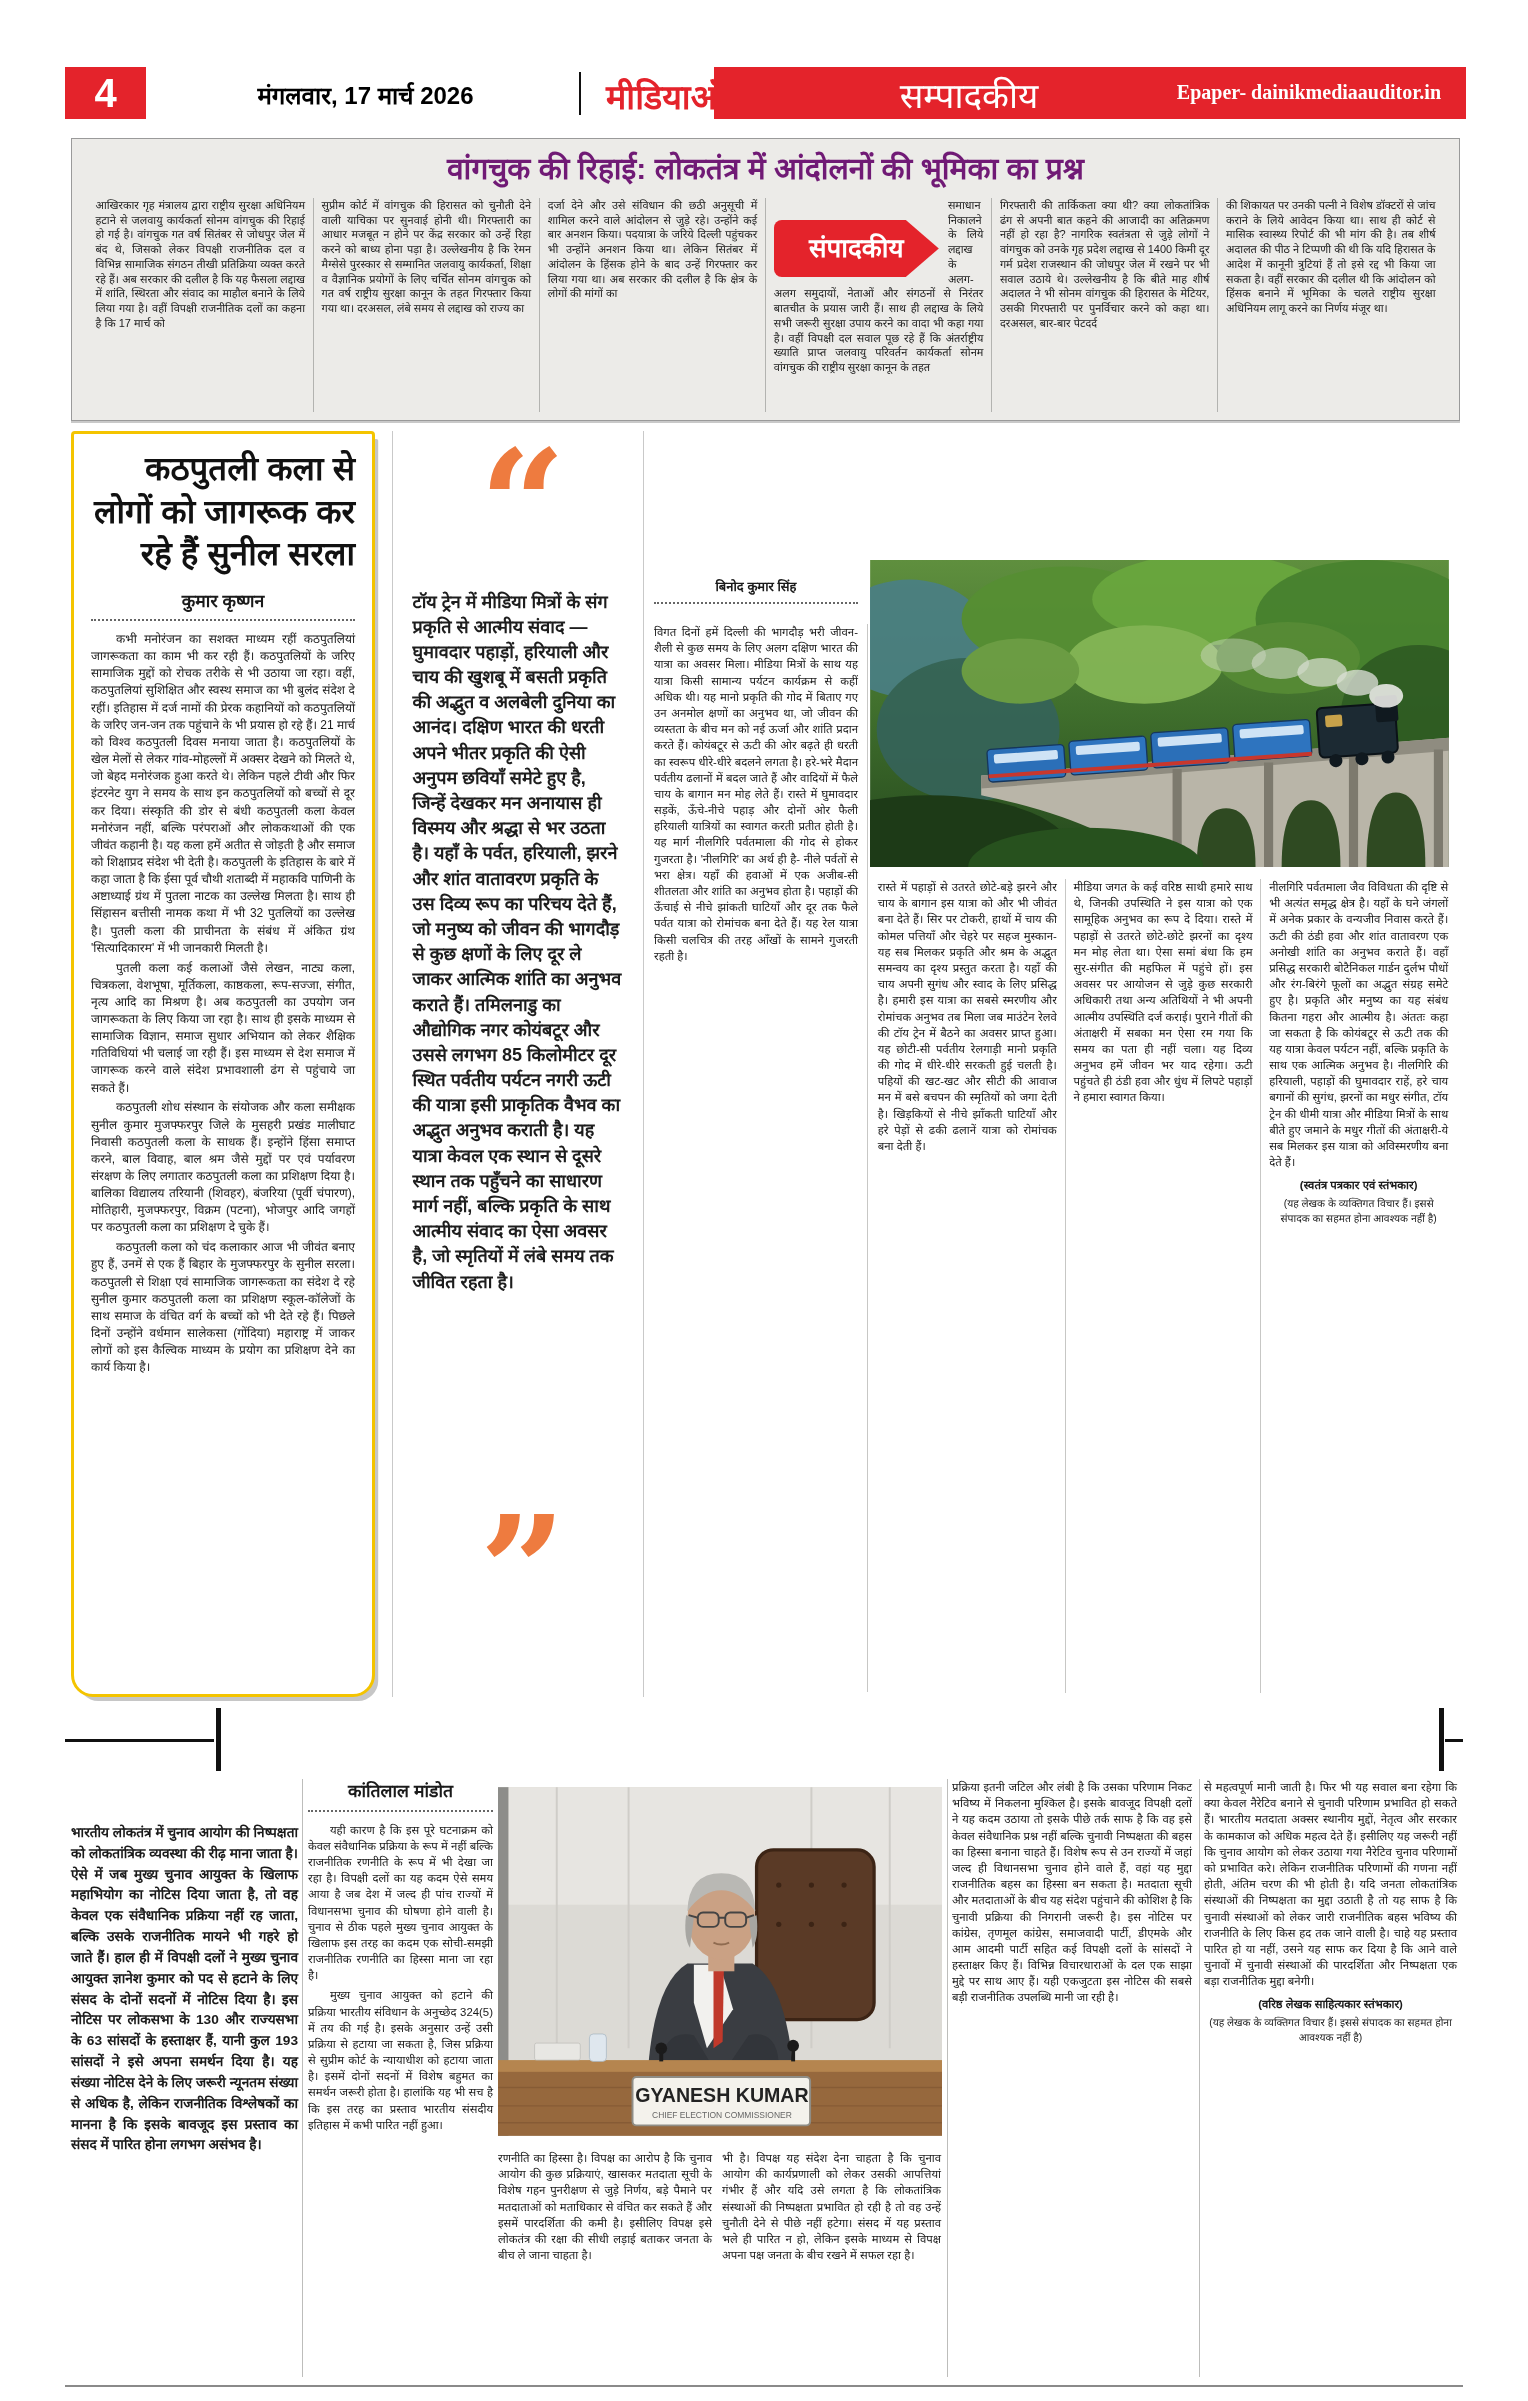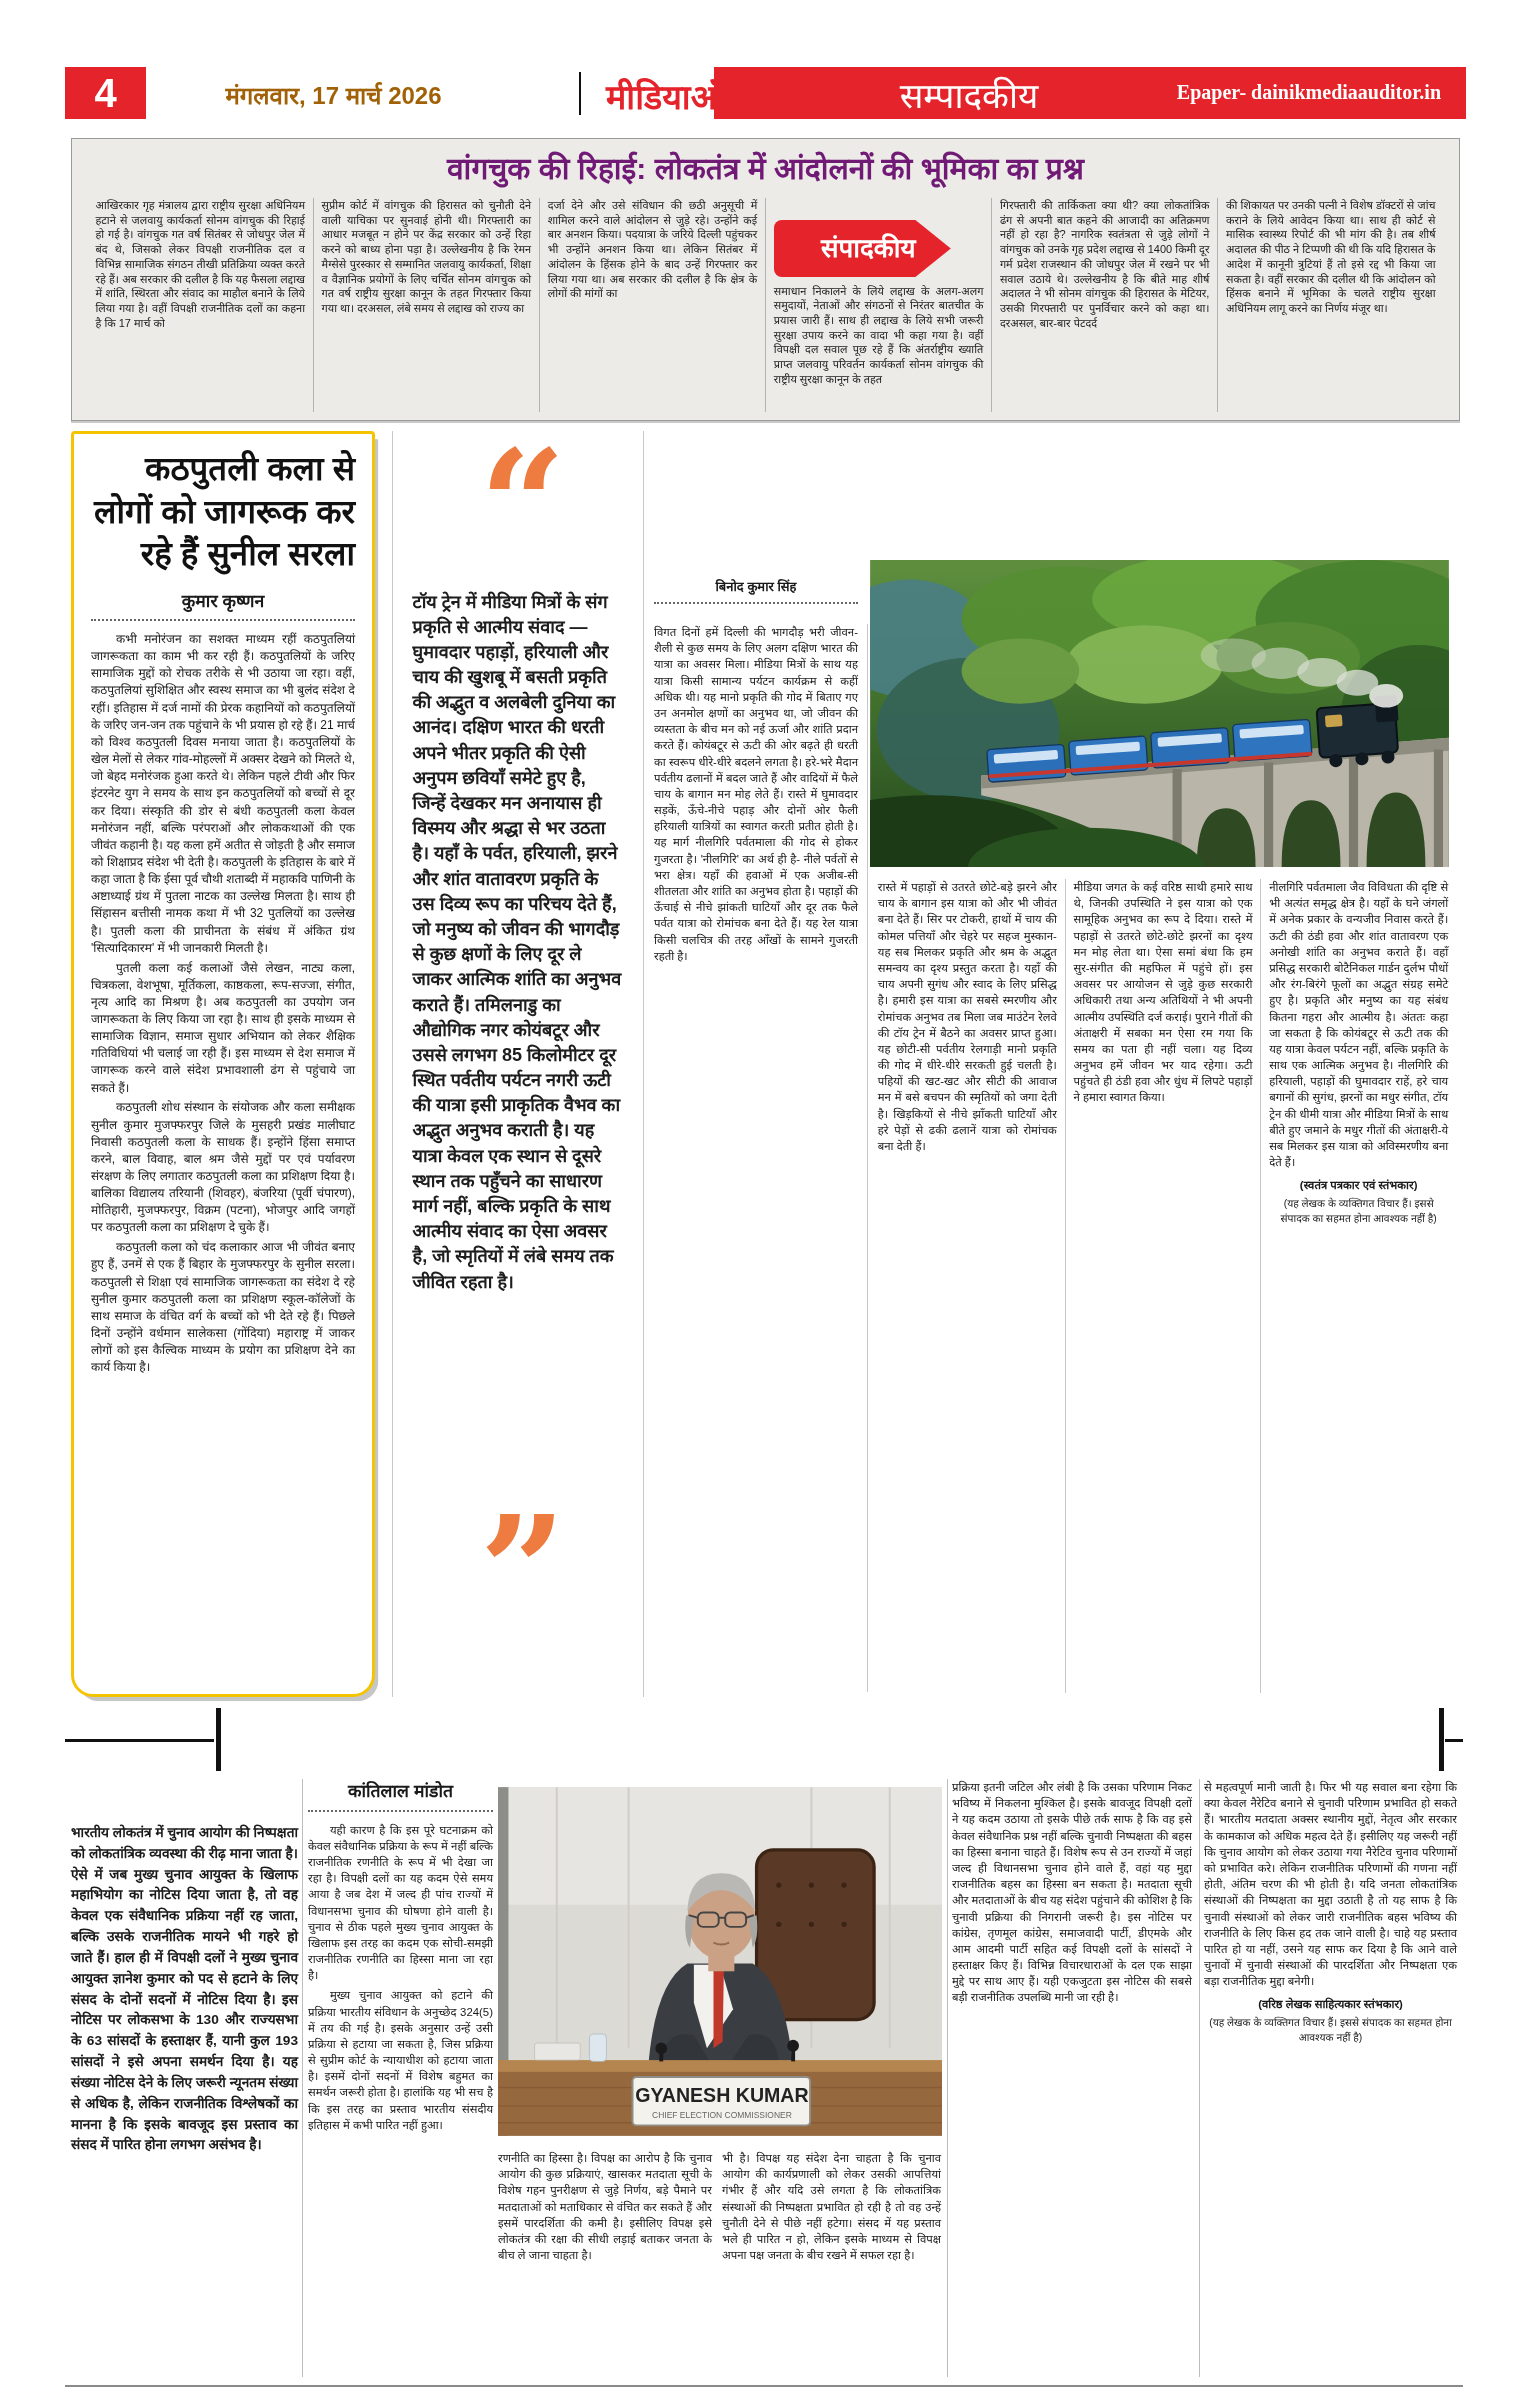--- a/index.html
+++ b/index.html
@@ -1,37 +1,37 @@
 <!DOCTYPE html>
 <html lang="hi" style="font-size:10.4px"><head>
 <meta charset="utf-8">
 <style>
   html,body{margin:0;padding:0;background:#fff;}
   .sheet{position:relative;width:1528px;height:2401px;background:#fff;overflow:hidden;
          font-family:"Liberation Sans","DejaVu Sans",sans-serif;color:#1a1a1a;}
   
   .pgnum{position:absolute;left:65px;top:67px;width:81px;height:52px;background:#e4232b;
          color:#fff;font-size:40px;font-weight:bold;display:flex;align-items:center;justify-content:center;}
-  .hdate{position:absolute;left:180px;top:78px;width:307px;font-size:24px;font-weight:bold;text-align:center;color:#a16207;}
+  .hdate{position:absolute;left:212px;top:78px;width:307px;font-size:24px;font-weight:bold;text-align:center;color:#000000;}
   .hline{position:absolute;left:579px;top:72px;width:2px;height:43px;background:#111;}
   .masthead{position:absolute;left:606px;top:73px;width:235px;font-size:34px;font-weight:bold;color:#e4232b;}
   .redbar{position:absolute;left:714px;top:67px;width:752px;height:52px;background:#e4232b;}
   .sectitle{position:absolute;left:118px;top:3.9px;width:274px;font-size:35px;font-weight:normal;color:#fff;text-align:center;}
   .epaper{position:absolute;right:25px;top:14.4px;font-family:"Liberation Serif","DejaVu Serif",serif;
           font-size:20px;font-weight:bold;color:#fff;}
   
   .edbox{position:absolute;left:71px;top:138px;width:1387px;height:281px;background:#ecebe8;
          border:1.3px solid #9a9a9a;box-shadow:0 2px 0 #c9c9c9;}
   .edhead{position:absolute;left:0;top:7.8px;width:100%;text-align:center;font-size:30px;font-weight:bold;color:#701a75;}
   .edcols{position:absolute;left:15.7px;right:15.7px;top:59px;bottom:7.8px;display:flex;}
   .edcol{flex:1 1 0;padding:0 7.8px;font-size:11px;line-height:1.34;text-align:justify;border-right:0.7px solid #b3b3b0;}
   .edcol:last-child{border-right:none;}
   .ed-badge{float:left;width:165px;height:57px;margin:22px 9.1px 6.5px 0;background:#e4232b;color:#fff;
             display:flex;align-items:center;justify-content:center;font-size:26px;font-weight:bold;
-            clip-path:polygon(0 0,80% 0,100% 50%,80% 100%,0 100%);border-radius:7.8px;padding-left:12px;}
+            clip-path:polygon(0 0,80% 0,100% 50%,80% 100%,0 100%);border-radius:7.8px;}
   
   .pupbox{position:absolute;left:71px;top:431px;width:304px;height:1266px;background:#fff;
           border:3.3px solid #f4c400;border-radius:3.9px 3.9px 22px 22px;box-shadow:5.2px 5.9px 0 -2px #c6c6c6;
           padding:14.4px 17px;box-sizing:border-box;}
   .puphead{font-size:33px;font-weight:bold;line-height:1.28;text-align:right;color:#111;}
   .pupby{margin-top:13px;text-align:center;font-size:17.6px;font-weight:bold;padding-bottom:6.5px;
          border-bottom:2px dotted #666;}
   .pupbody{margin-top:10.4px;font-size:12px;line-height:1.43;text-align:justify;}
   .pupbody p{margin:0 0 2.6px 0;text-indent:25px;}
   

